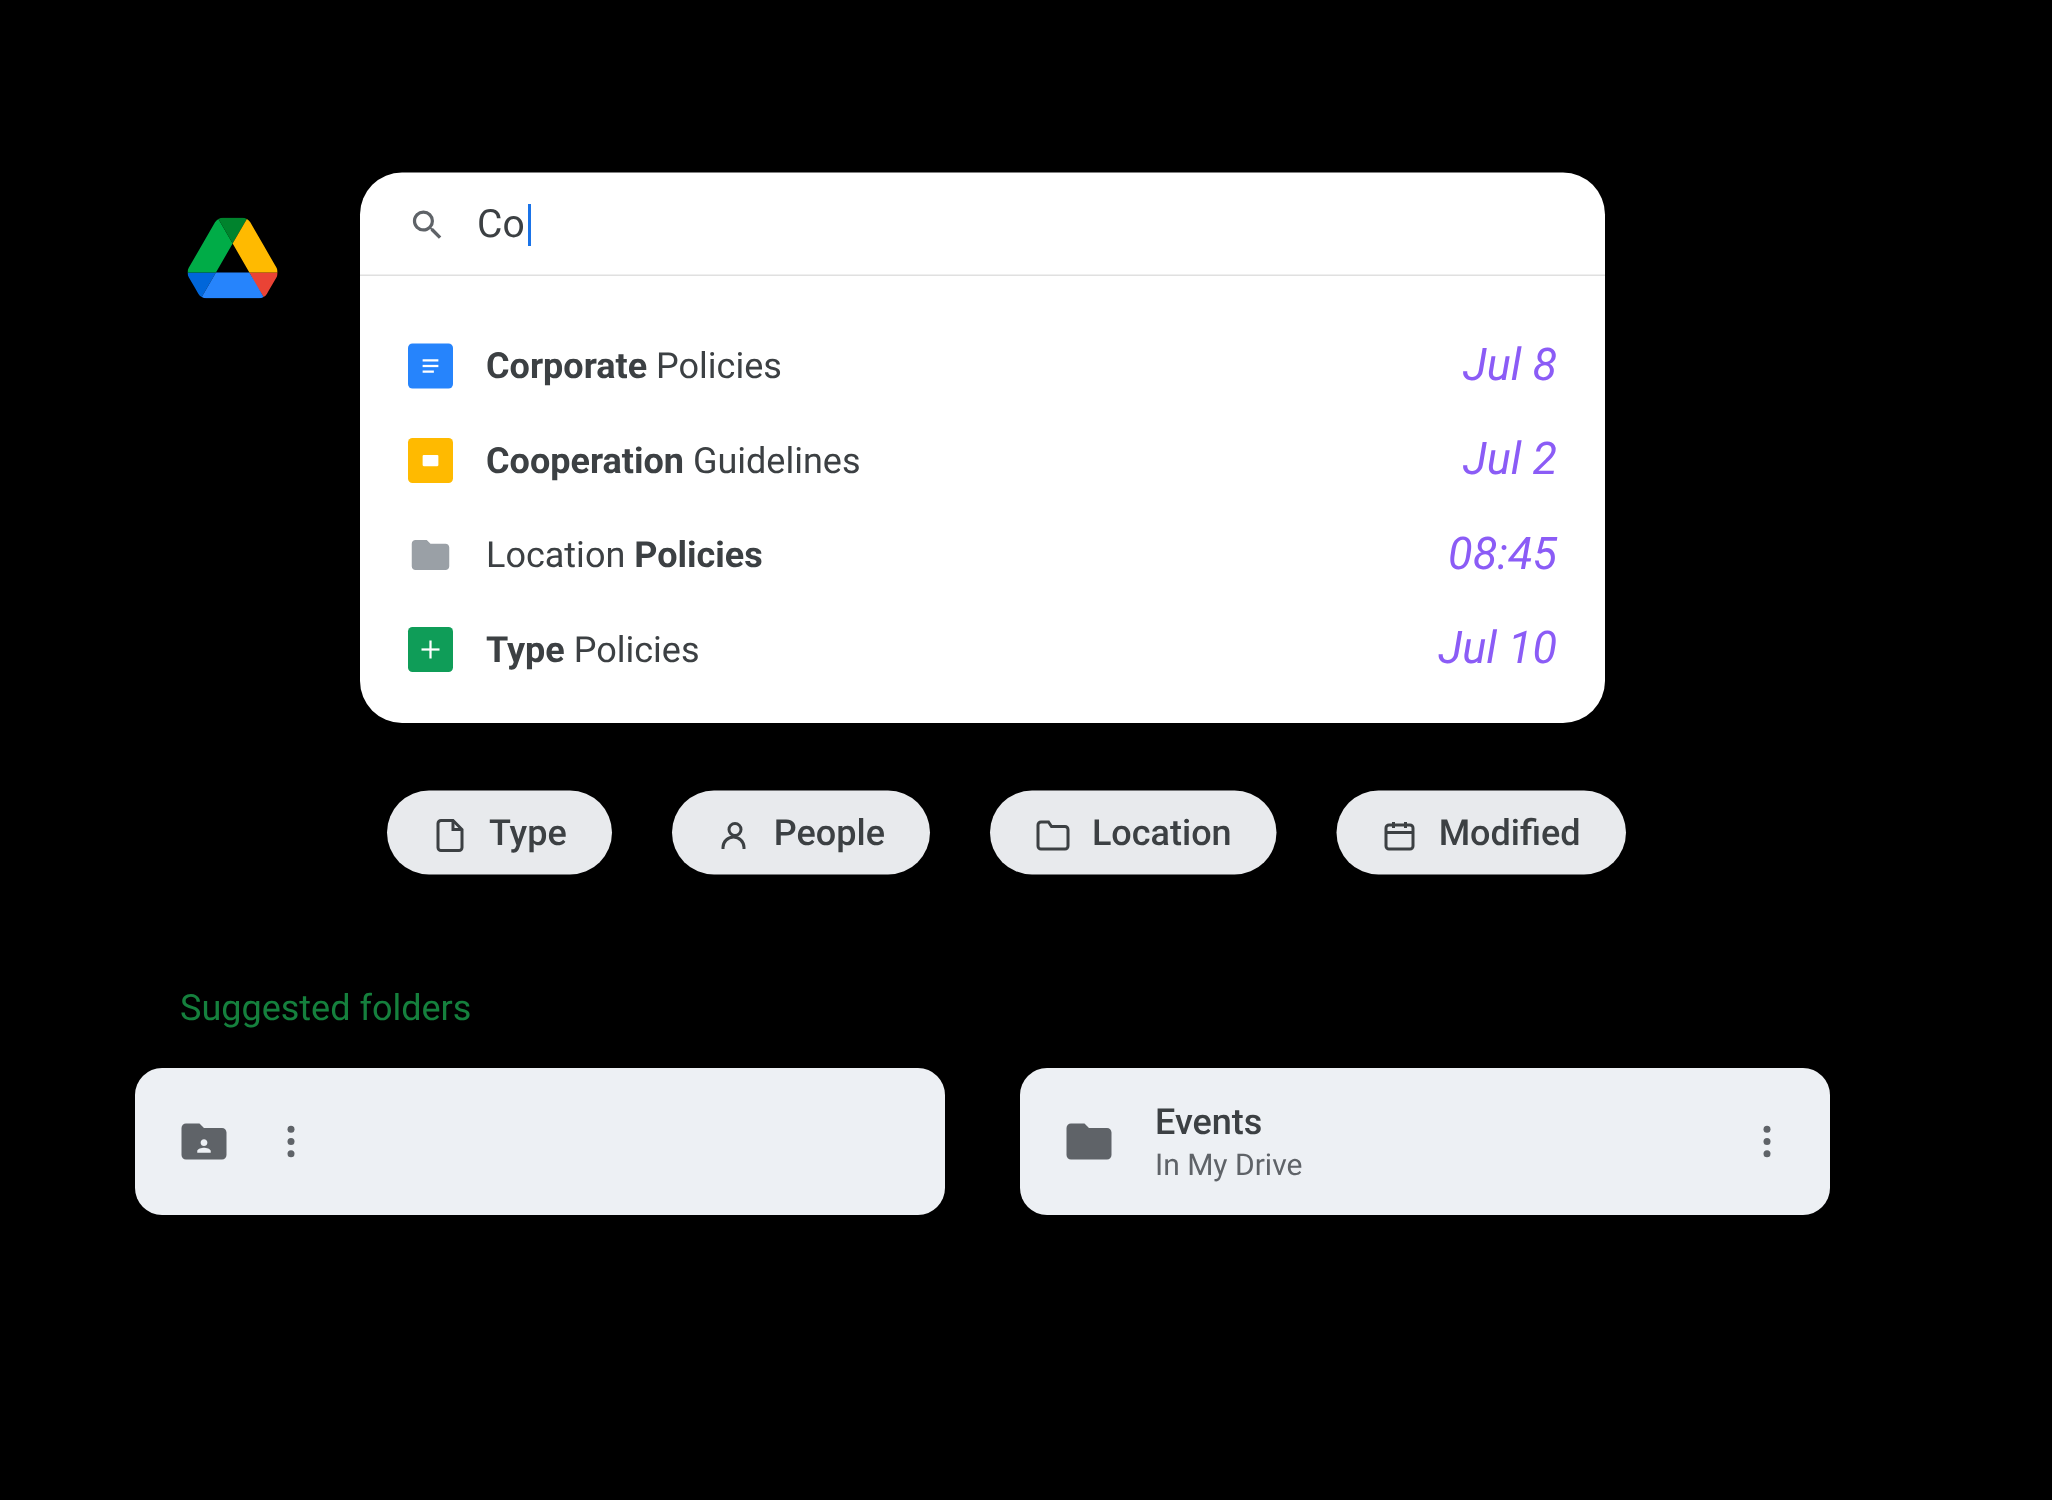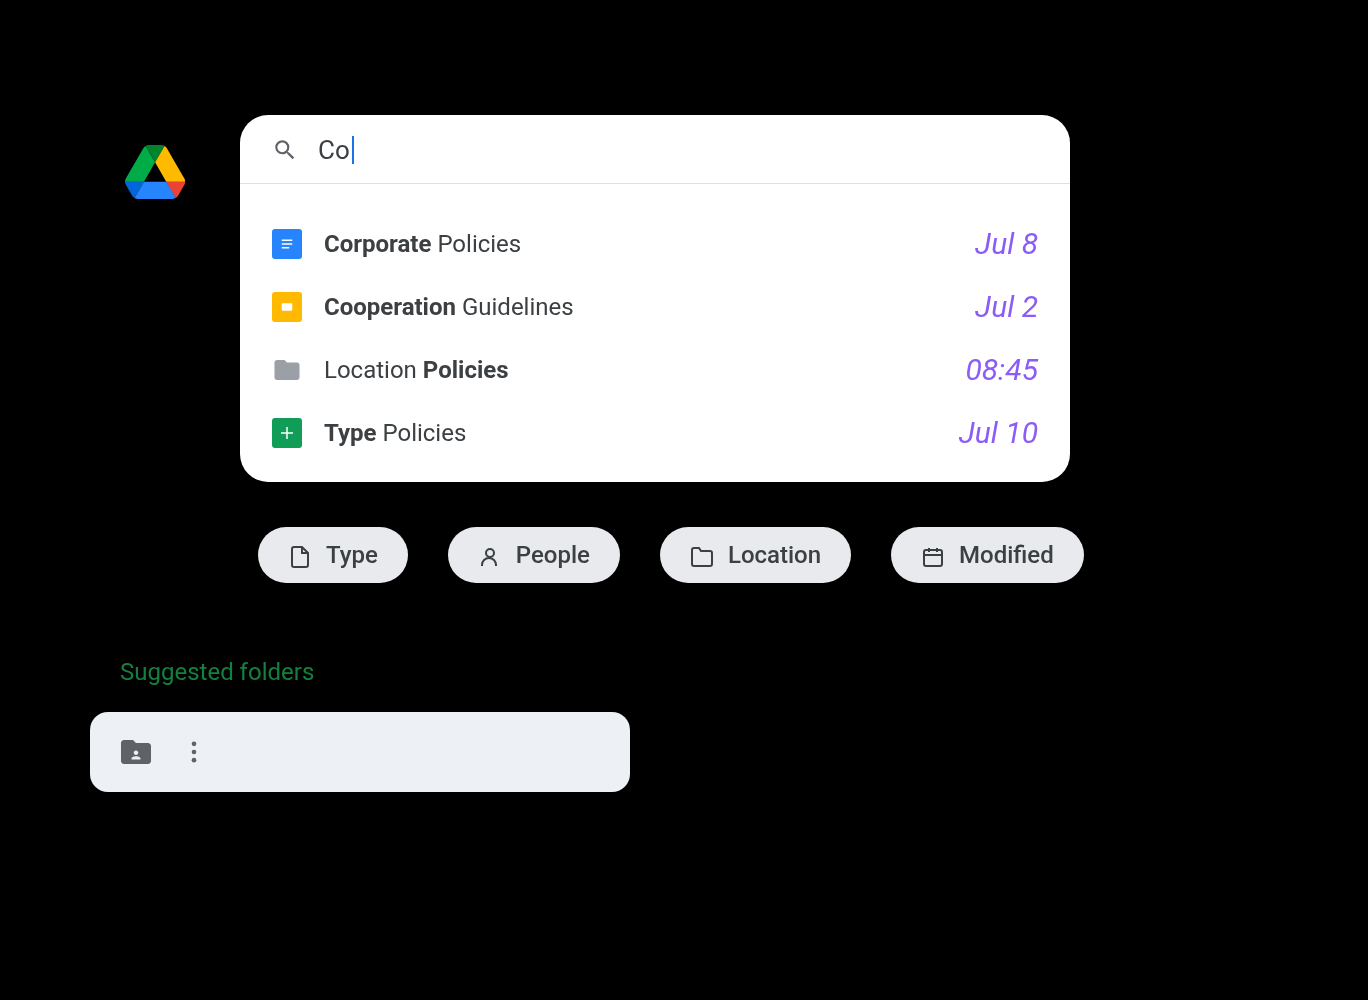--- a/index.html
+++ b/index.html
@@ -238,13 +238,27 @@
   <div class="folder-card">
     <svg class="folder-card-icon" viewBox="0 0 24 24" fill="currentColor">
       <path d="M20 6h-8l-2-2H4c-1.1 0-2 .9-2 2v12c0 1.1.9 2 2 2h16c1.1 0 2-.9 2-2V8c0-1.1-.9-2-2-2zm-8 5c.83 0 1.5.67 1.5 1.5S12.83 14 12 14s-1.5-.67-1.5-1.5.67-1.5 1.5-1.5zm3 6H9v-.75c0-1 2-1.5 3-1.5s3 .5 3 1.5V17z"></path>
     </svg>
     <svg class="more-icon" viewBox="0 0 24 24" fill="currentColor">
         <circle cx="12" cy="5" r="2"></circle>
         <circle cx="12" cy="12" r="2"></circle>
         <circle cx="12" cy="19" r="2"></circle>
       </svg>
   </div>
+  <div class="folder-card">
+    <svg class="folder-card-icon" viewBox="0 0 24 24" fill="currentColor">
+      <path d="M10 4H4c-1.1 0-2 .9-2 2v12c0 1.1.9 2 2 2h16c1.1 0 2-.9 2-2V8c0-1.1-.9-2-2-2h-8l-2-2z"></path>
+    </svg>
+    <div class="folder-card-text">
+      <div class="folder-card-title">Events</div>
+      <div class="folder-card-sub">In My Drive</div>
+    </div>
+    <svg class="more-icon" viewBox="0 0 24 24" fill="currentColor">
+        <circle cx="12" cy="5" r="2"></circle>
+        <circle cx="12" cy="12" r="2"></circle>
+        <circle cx="12" cy="19" r="2"></circle>
+      </svg>
+  </div>
 </div>
 
 </body></html>

